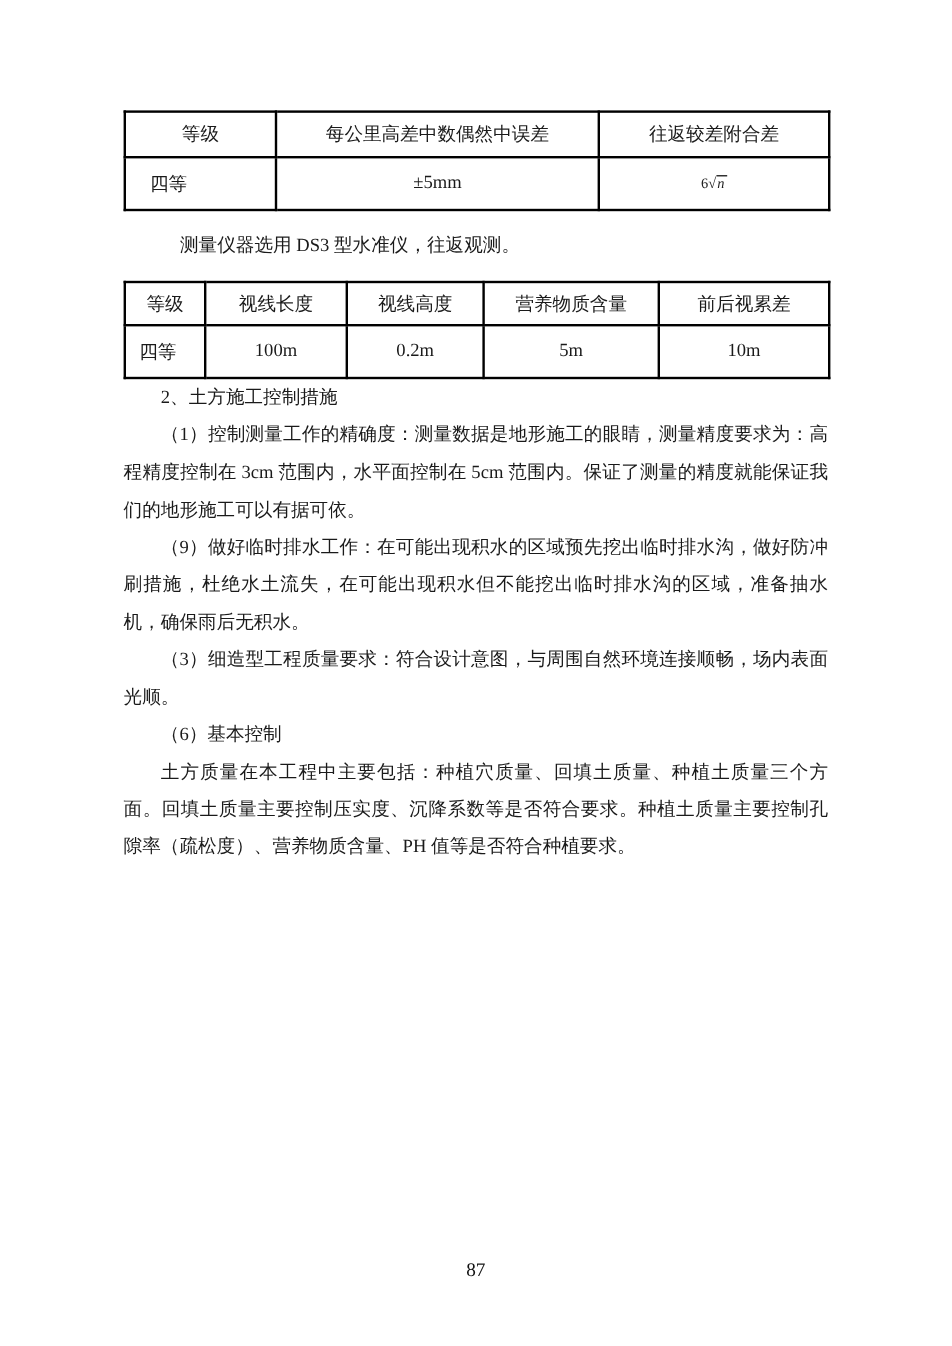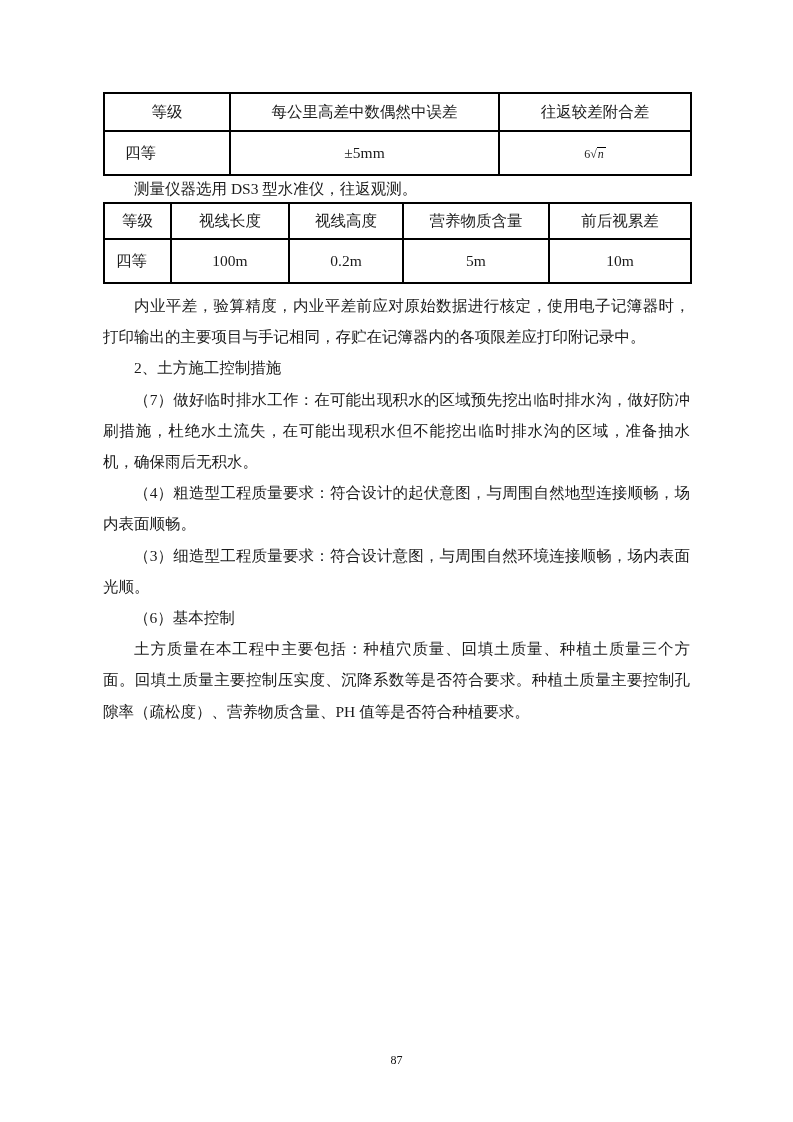--- a/index.html
+++ b/index.html
@@ -43,39 +43,39 @@
   .radicand {
     font-style: italic;
     display: inline-block;
     border-top: 1.5px solid #000;
     padding: 0 2px 0 1px;
     line-height: 1.15;
   }
   .note {
     font-size: 15.5px;
     line-height: 26px;
-    margin: 0;
+    margin: 16px;
     text-indent: 2em;
     text-align: justify;
   }
   p.body {
     font-size: 15.5px;
     line-height: 31.2px;
     margin: 0;
     text-indent: 2em;
     text-align: justify;
   }
   p.body.first { margin-top: 6px; }
   .page-footer {
     position: absolute;
     bottom: 54px;
     left: 0;
     width: 100%;
     text-align: center;
-    font-size: 12px;
+    font-size: 16px;
     color: #111;
   }
 </style>
 </head>
 <body>
 
 <div class="content">
 
   <table class="t1">
     <colgroup>
@@ -120,23 +120,22 @@
     <tr class="drow">
       <td class="grade2">四等</td>
       <td>100m</td>
       <td>0.2m</td>
       <td>5m</td>
       <td>10m</td>
     </tr>
   </tbody>
     </table>
 
-  <p class="body first">内业平差，验算精度，内业平差前应对原始数据进行核定，使用电子记簿器时，打印输出的主要项目与手记相同，存贮在记簿器内的各项限差应打印附记录中。</p>
   <p class="body">2、土方施工控制措施</p>
-  <p class="body">（7）做好临时排水工作：在可能出现积水的区域预先挖出临时排水沟，做好防冲刷措施，杜绝水土流失，在可能出现积水但不能挖出临时排水沟的区域，准备抽水机，确保雨后无积水。</p>
-  <p class="body">（4）粗造型工程质量要求：符合设计的起伏意图，与周围自然地型连接顺畅，场内表面顺畅。</p>
+  <p class="body">（1）控制测量工作的精确度：测量数据是地形施工的眼睛，测量精度要求为：高程精度控制在 3cm 范围内，水平面控制在 5cm 范围内。保证了测量的精度就能保证我们的地形施工可以有据可依。</p>
+  <p class="body">（9）做好临时排水工作：在可能出现积水的区域预先挖出临时排水沟，做好防冲刷措施，杜绝水土流失，在可能出现积水但不能挖出临时排水沟的区域，准备抽水机，确保雨后无积水。</p>
   <p class="body">（3）细造型工程质量要求：符合设计意图，与周围自然环境连接顺畅，场内表面光顺。</p>
   <p class="body">（6）基本控制</p>
   <p class="body">土方质量在本工程中主要包括：种植穴质量、回填土质量、种植土质量三个方面。回填土质量主要控制压实度、沉降系数等是否符合要求。种植土质量主要控制孔隙率（疏松度）、营养物质含量、PH 值等是否符合种植要求。</p>
 
 </div>
 
 <div class="page-footer">87</div>
 
 </body></html>

